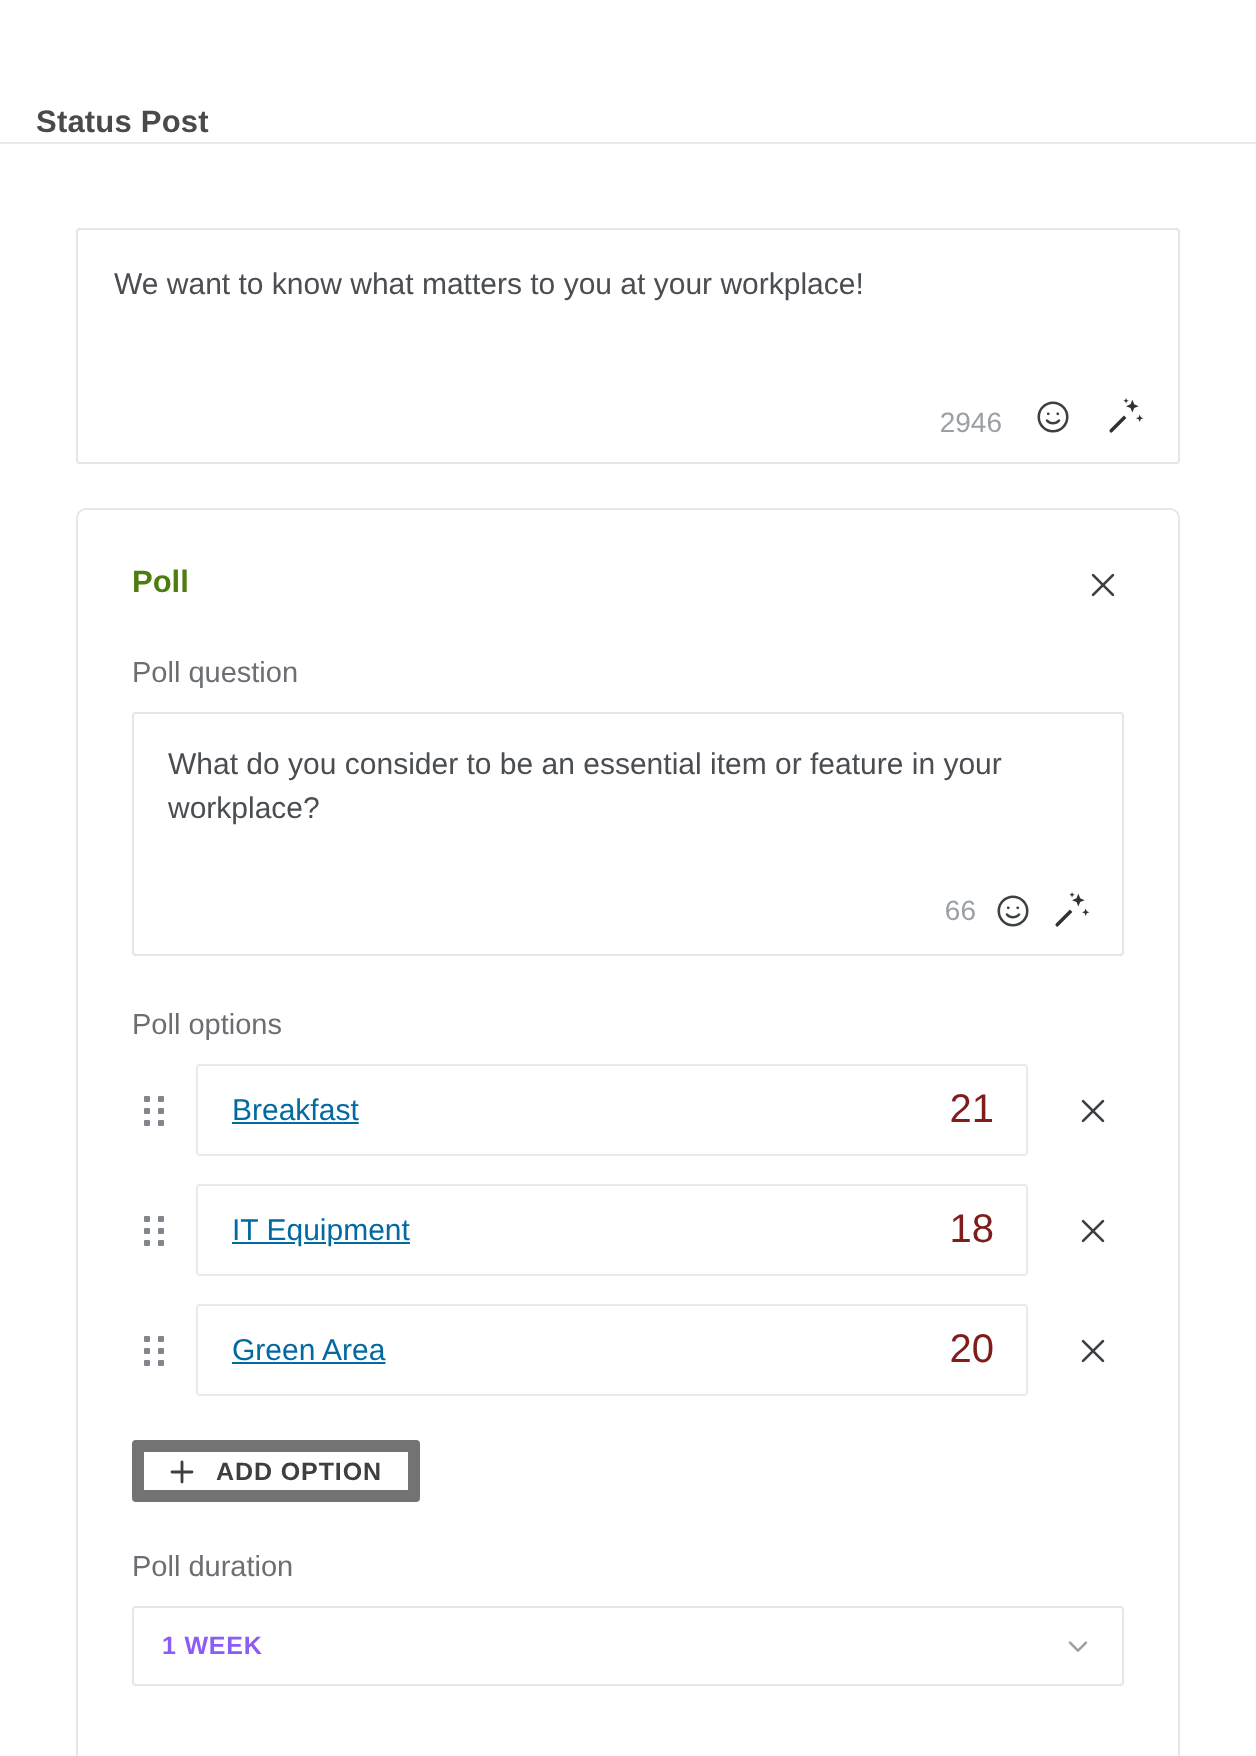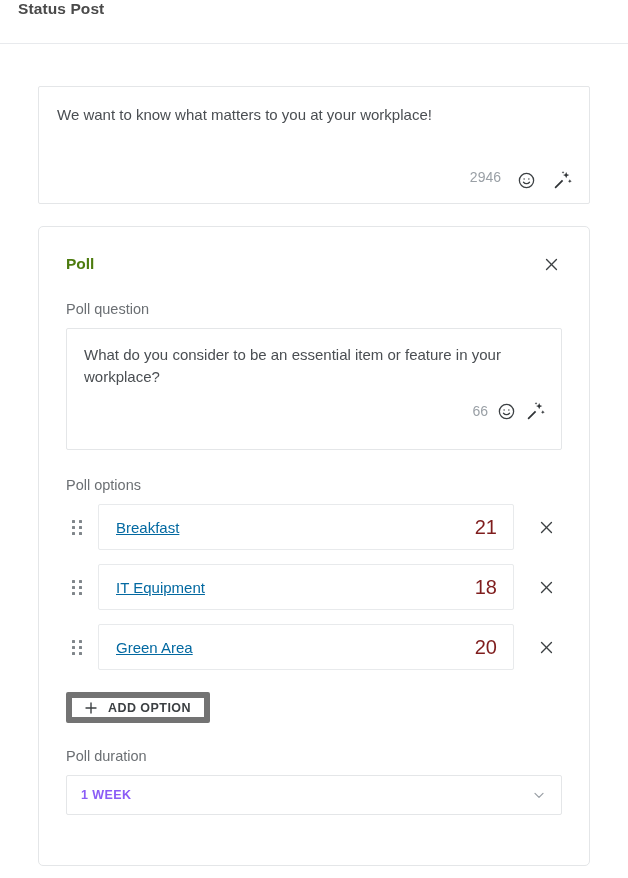--- a/index.html
+++ b/index.html
@@ -8,23 +8,23 @@
     width: 628px;
     height: 878px;
     background: #ffffff;
     font-family: "Liberation Sans", sans-serif;
     color: #3c4043;
     overflow: hidden;
   }
 
   
   .app-header {
-    height: 44px;
-    display: flex;
-    align-items: flex-start;
+    height: 72px;
+    display: flex;
+    align-items: flex-end;
     padding: 0 0 0 18px;
     border-bottom: 1px solid #e8eaed;
     background: #ffffff;
   }
   .app-header-title {
     font-size: 15.5px;
     font-weight: bold;
     color: #4a4a4a;
     letter-spacing: 0.1px;
   }
@@ -47,21 +47,21 @@
   .status-text {
     font-size: 15px;
     color: #4a4e52;
     line-height: 1.45;
   }
   .composer-toolbar {
     position: absolute;
     right: 16px;
     bottom: 12px;
     display: flex;
-    align-items: flex-start;
+    align-items: flex-end;
     gap: 14px;
   }
   .char-count {
     font-size: 14px;
     color: #9aa0a6;
   }
   .icon-btn {
     display: inline-flex;
     align-items: center;
     justify-content: center;
@@ -116,21 +116,21 @@
     margin-bottom: 27px;
   }
   .question-text {
     font-size: 15px;
     color: #4a4e52;
     line-height: 1.48;
   }
   .question-toolbar {
     position: absolute;
     right: 15px;
-    bottom: 27px;
+    bottom: 11px;
     display: flex;
     align-items: center;
     gap: 7px;
   }
 
   
   .options-list { margin-top: 0; }
   .option-row {
     display: flex;
     align-items: center;

